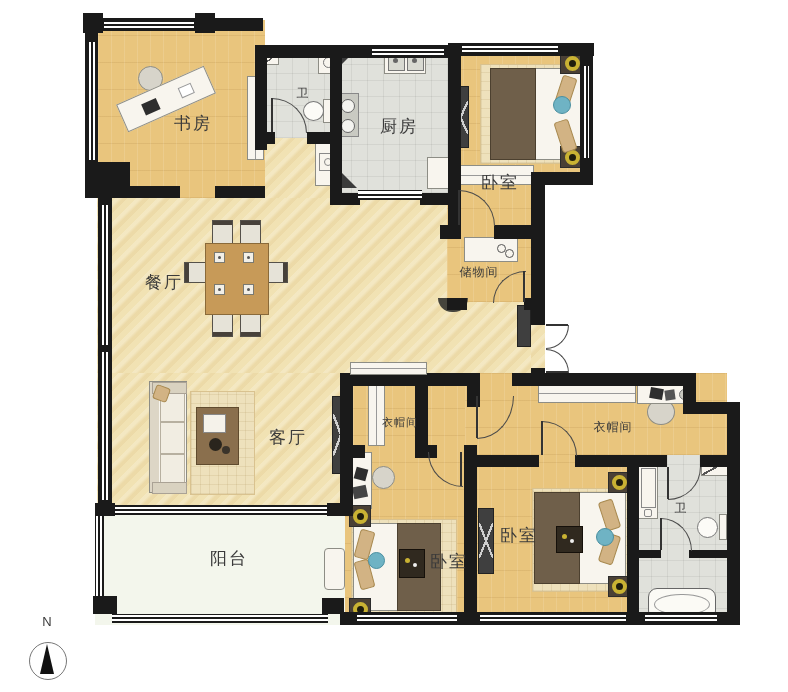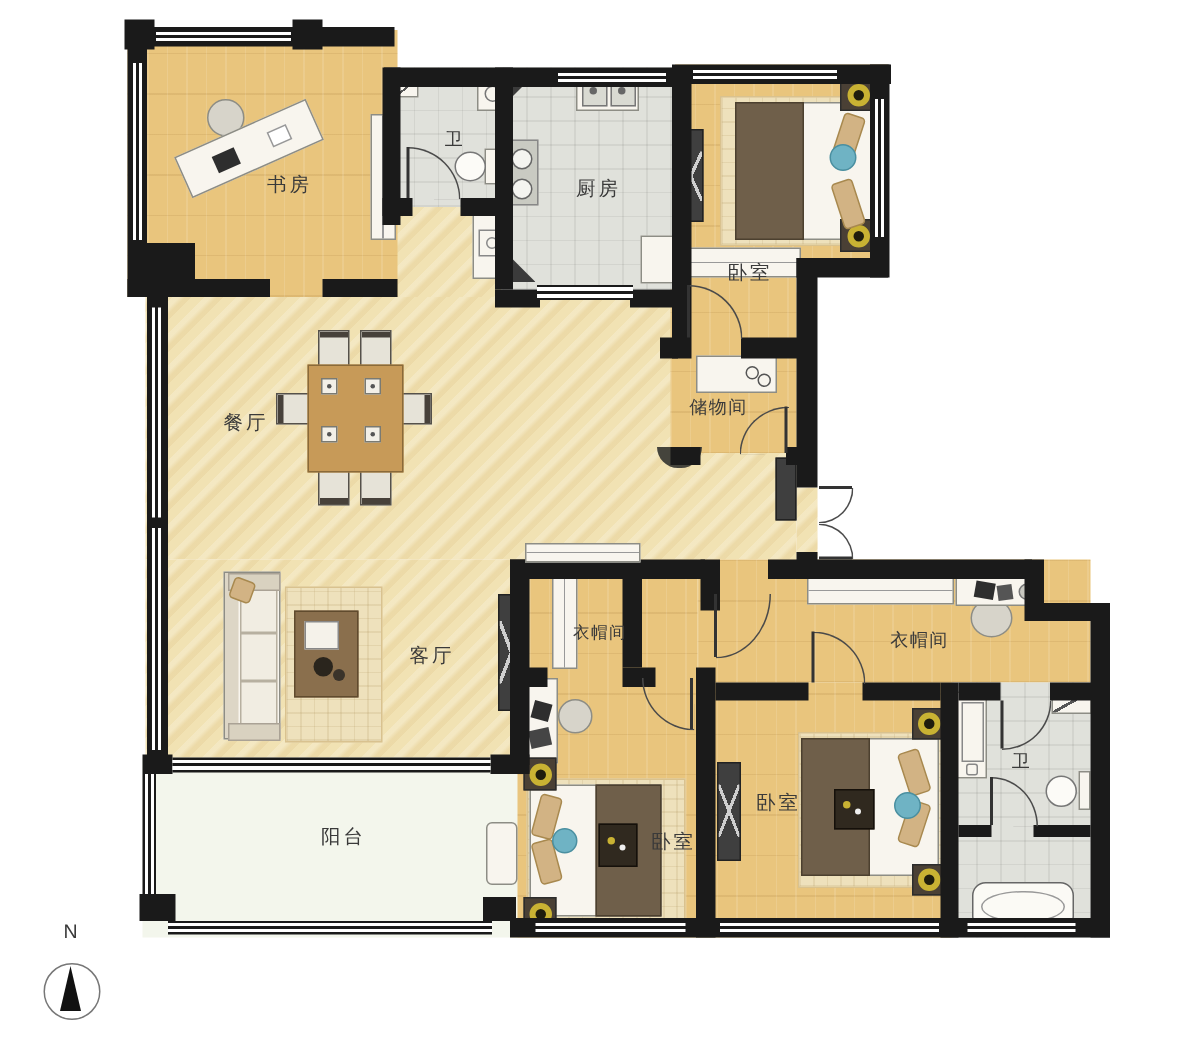--- a/index.html
+++ b/index.html
@@ -50,21 +50,21 @@
   .ac{background:#3f3f3f;border:1px solid #222;z-index:11;background-image:
     linear-gradient(to bottom right, transparent 46%, #cfcfcf 46%, #cfcfcf 54%, transparent 54%),
     linear-gradient(to top right, transparent 46%, #cfcfcf 46%, #cfcfcf 54%, transparent 54%);
     background-size:100% 55%;background-position:center;background-repeat:no-repeat;}
   .tri{z-index:10;background:#3b3b3b;clip-path:polygon(0 0,100% 0,0 100%);}
   .tri2{z-index:10;background:#3b3b3b;clip-path:polygon(0 0,0 100%,100% 100%);}
   .diag{background-image:linear-gradient(to bottom right, transparent 46%, #555 46%, #555 54%, transparent 54%);}
   .inlineline{background-image:linear-gradient(to bottom, transparent calc(50% - .5px), #999 calc(50% - .5px), #999 calc(50% + .5px), transparent calc(50% + .5px));}
   .inlinev{background-image:linear-gradient(to right, transparent calc(50% - .5px), #999 calc(50% - .5px), #999 calc(50% + .5px), transparent calc(50% + .5px));}
   
-  .lbl{position:absolute;z-index:50;color:#3a3a3a;letter-spacing:2px;transform:translate(-50%,-50%);white-space:nowrap;font-size:13px;}
+  .lbl{position:absolute;z-index:50;color:#3a3a3a;letter-spacing:2px;transform:translate(-50%,-50%);white-space:nowrap;font-size:17px;}
   .lbl.sm{font-size:12px;letter-spacing:1px;}
   .lbl.xs{font-size:11px;letter-spacing:1px;}
   
   .compass-circle{border:1px solid #777;border-radius:50%;z-index:50;background:transparent;}
   .needle{width:0;height:0;border-left:7px solid transparent;border-right:7px solid transparent;border-bottom:30px solid #111;z-index:51;}
   .mat{background:#45443c;border-radius:0 0 30px 30px;z-index:8;}
 </style>
 </head>
 <body>
 

